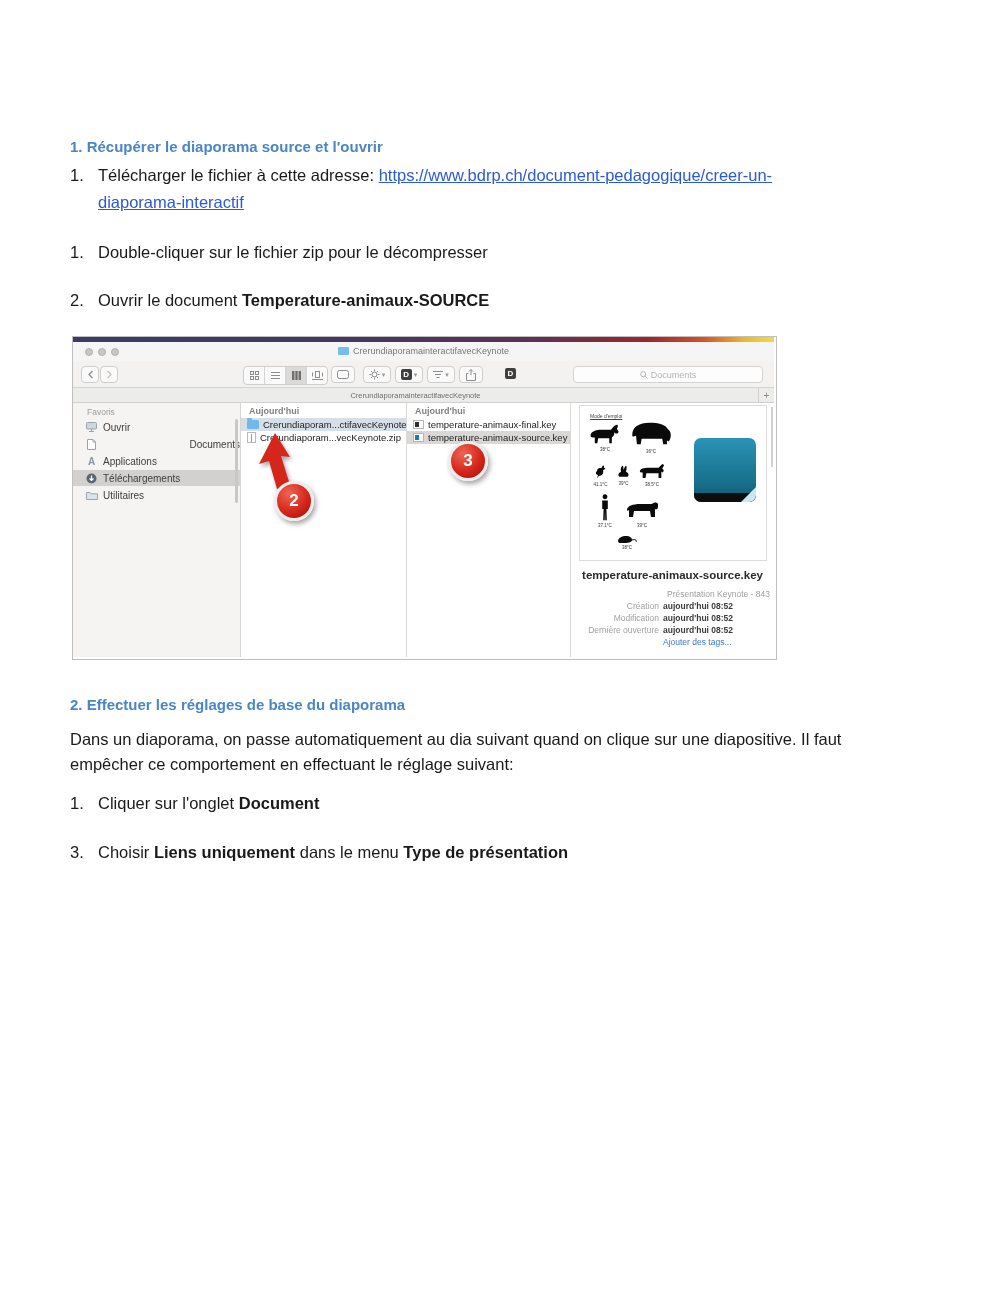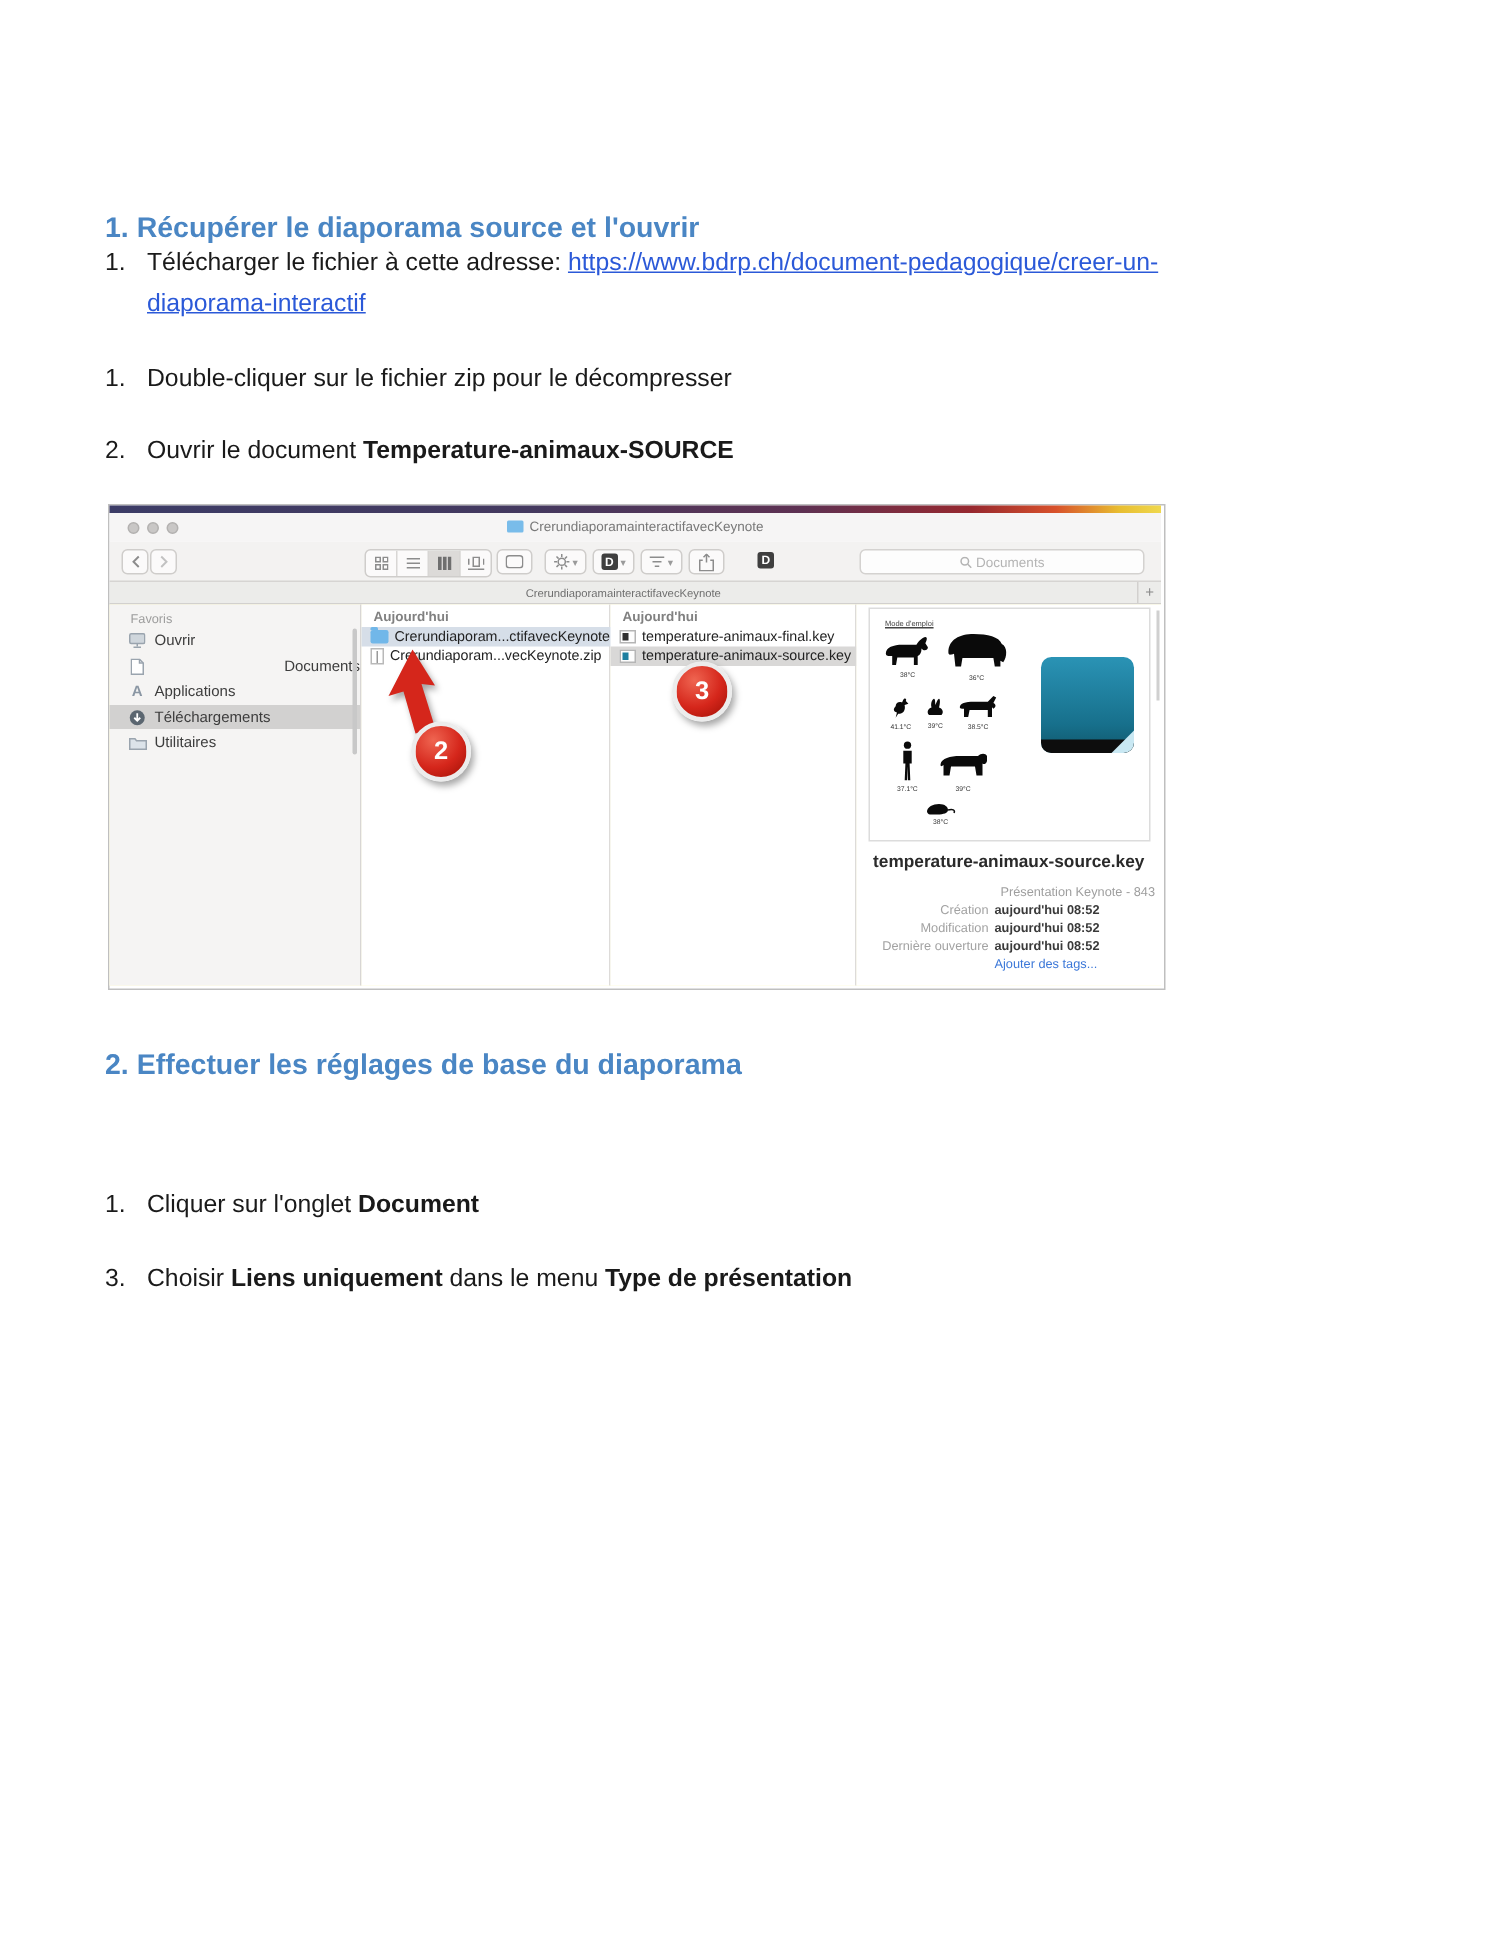--- a/index.html
+++ b/index.html
@@ -1,21 +1,21 @@
 <!DOCTYPE html>
 <html><head>
 <meta charset="utf-8">
 <style>
   html,body{margin:0;padding:0;background:#ffffff;}
   #page{position:relative;width:1000px;height:1294px;background:#fff;
         font-family:"Liberation Sans","DejaVu Sans",sans-serif;color:#1a1a1a;overflow:hidden;}
 
   
   .doc-title{position:absolute;left:70px;top:70px;font-size:22px;font-weight:bold;color:#36597c;}
-  .sec-heading{position:absolute;left:70px;font-size:19px;font-weight:bold;color:#4a86c4;}
+  .sec-heading{position:absolute;left:70px;font-size:15px;font-weight:bold;color:#4a86c4;}
   .li{position:absolute;left:70px;font-size:16.5px;line-height:27px;display:flex;}
   .li .num{width:28px;flex:0 0 28px;}
   .li .body{width:838px;}
   .doc-link{color:#2b59d8;text-decoration:underline;cursor:pointer;}
   .bold{font-weight:bold;}
   .para{position:absolute;left:70px;width:775px;font-size:16.5px;line-height:25px;}
 
   
   #shot{position:absolute;left:72px;top:336px;width:703px;height:322px;border:1px solid #bfbfbf;
         background:#fff;font-family:"Liberation Sans","DejaVu Sans",sans-serif;}
@@ -34,21 +34,21 @@
   .seg>div.sel{background:#dcdad8;}
   .caret{font-size:7px;color:#9a9a9a;margin-left:2px;}
   .darkbox{width:11px;height:11px;border-radius:2px;background:#3f3f3f;color:#fff;font-size:8px;font-weight:bold;
         display:flex;align-items:center;justify-content:center;}
   .search{position:absolute;top:5px;left:500px;width:190px;height:17px;border:1px solid #d4d2d0;border-radius:4px;
         background:#fdfdfd;display:flex;align-items:center;justify-content:center;color:#b4b4b4;font-size:9px;box-sizing:border-box;}
   .tabbar{position:absolute;left:0;top:51px;width:701px;height:15px;background:#ececea;border-bottom:1px solid #d2d0ce;box-sizing:border-box;}
   .tab-title{position:absolute;left:0;right:16px;top:3px;text-align:center;font-size:7.5px;color:#6e6e6e;}
   .tab-plus{position:absolute;right:0;top:0;width:16px;height:14px;border-left:1px solid #d2d0ce;color:#8a8a8a;
         font-size:10px;display:flex;align-items:center;justify-content:center;box-sizing:border-box;}
-  .content{position:absolute;left:0;top:66px;width:701px;height:254px;background:#fef9c3;}
+  .content{position:absolute;left:0;top:66px;width:701px;height:254px;background:#404040;}
   .sidebar{position:absolute;left:0;top:0;width:168px;height:254px;background:#f5f4f3;border-right:1px solid #d8d6d4;box-sizing:border-box;}
   .sb-header{position:absolute;left:14px;top:4px;font-size:8.5px;color:#9c9c9c;}
   .sb-item{position:absolute;left:0;width:167px;height:16px;display:flex;align-items:center;font-size:10px;color:#3d3d3d;}
   .sb-item .ic{width:13px;margin:0 5px 0 12px;display:flex;justify-content:center;}
   .sb-item.sel{background:#d2d1d0;}
   .sb-scroll{position:absolute;right:2px;top:16px;width:3px;height:84px;border-radius:2px;background:#c8c8c8;}
   .col{position:absolute;top:0;height:254px;border-right:1px solid #dddbd9;box-sizing:border-box;background:#fff;}
   .col-header{position:absolute;left:8px;top:3px;font-size:9px;font-weight:bold;color:#808080;}
   .row{position:absolute;left:0;height:13px;display:flex;align-items:center;font-size:9.5px;color:#222;}
   .row .fic{margin:0 4px 0 6px;flex:0 0 auto;}
@@ -399,20 +399,21 @@
     <svg id="arrow-overlay" width="701" height="320">
       <polygon points="202,96 217,120 208,119 217,148 204,152 196,124 186,127" fill="#d5261b" style="filter:drop-shadow(2px 3px 2px rgba(0,0,0,0.35));"></polygon>
     </svg>
 
     <div class="badge" style="left:201px;top:144px;">2</div>
     <div class="badge" style="left:375px;top:104px;">3</div>
   </div>
 
   <h2 class="sec-heading" style="top:684px;">2. Effectuer les réglages de base du diaporama</h2>
 
+  <p class="para" style="top:710px;">Dans un diaporama, on passe automatiquement au dia suivant quand on clique sur une diapositive. Il faut empêcher ce comportement en effectuant le réglage suivant:</p>
 
   <div class="li" style="top:790px;">
     <span class="num">1.</span>
     <span class="body">
       <span>Cliquer sur l'onglet </span><span class="bold">Document</span>
     </span>
   </div>
 
   <div class="li" style="top:839px;">
     <span class="num">3.</span>

